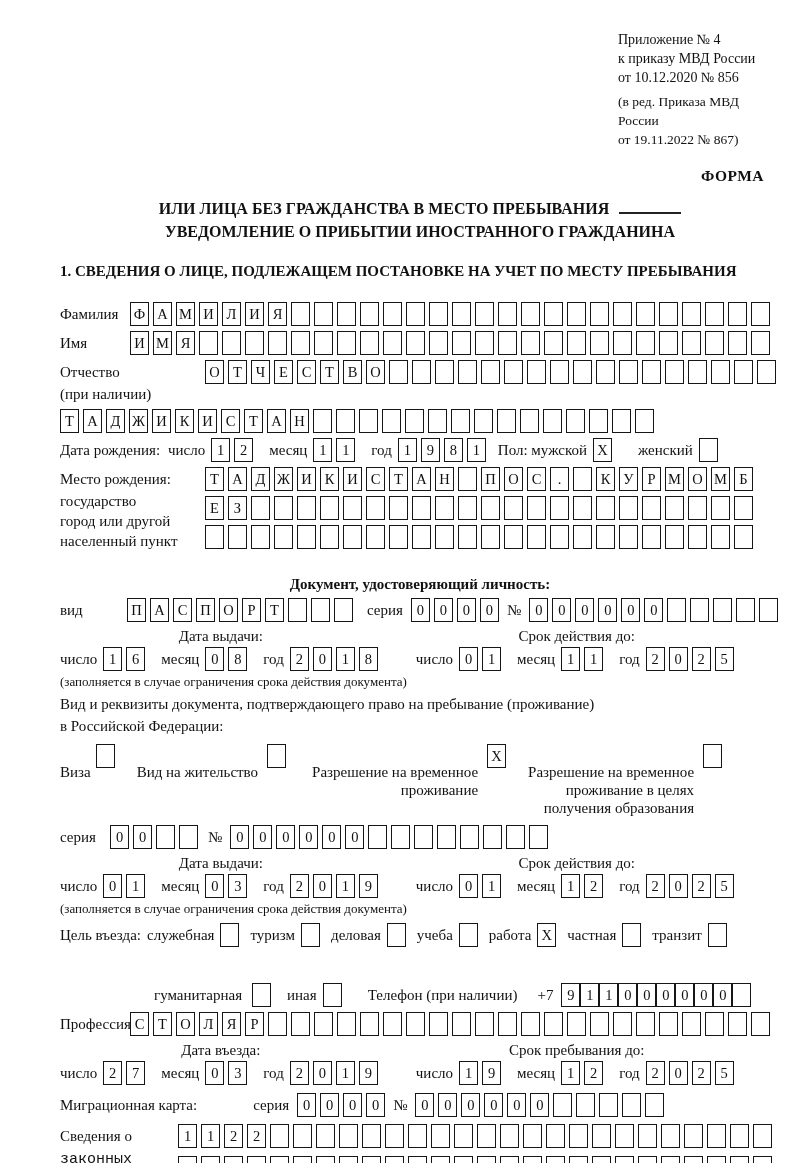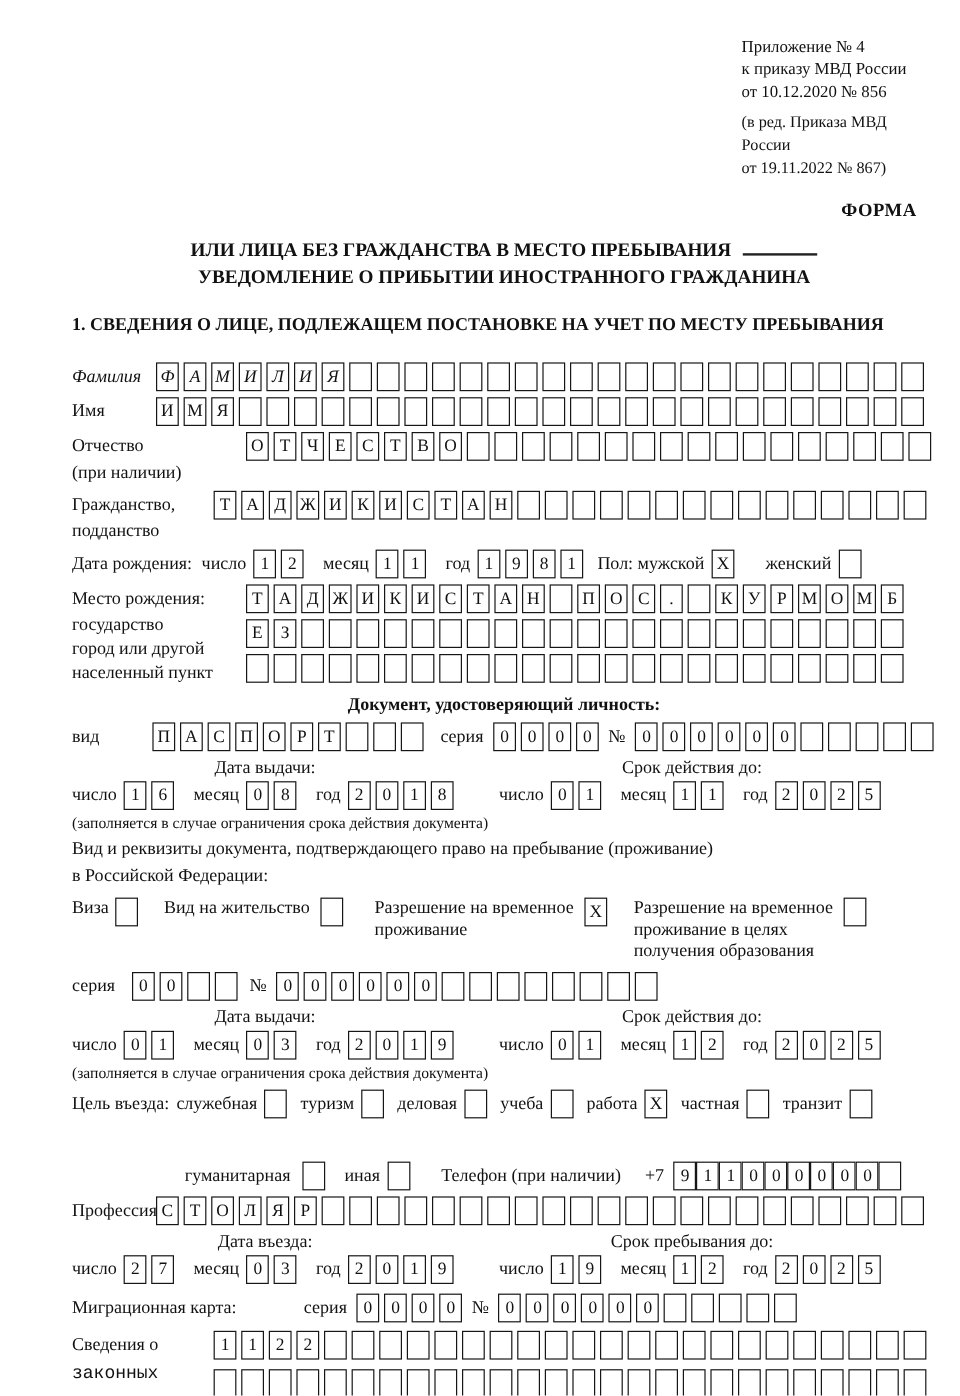--- a/index.html
+++ b/index.html
@@ -41,37 +41,37 @@
     font-size: 14.5px; background: #fff;
   }
   .cellcol { display: flex; flex-direction: column; }
   .cellcol .cells { margin-bottom: 5px; }
 
   .dlbl { margin: 0 6px 0 12px; flex: none; }
   .dlbl0 { margin-right: 6px; flex: none; }
   .mlbl { margin: 0 8px 0 10px; flex: none; }
 
   
-  .doc-heading { text-align: center; font-weight: bold; margin-top: 6px; font-size: 15px; }
+  .doc-heading { text-align: center; font-weight: bold; margin-top: 22px; font-size: 15px; }
 
   
   .dates-pair { display: flex; margin-top: 5px; }
   .dcol { flex: none; }
   .dcol2 { margin-left: 34px; }
   .dhead { text-align: center; line-height: 18px; margin-bottom: 2px; }
   .note { font-size: 13px; line-height: 15px; margin-top: 3px; }
   .note.right { text-align: left; }
 
   .plain { margin-top: 6px; line-height: 19px; }
 
   
   .opts-row { display: flex; align-items: flex-start; margin-top: 8px; }
   .opt { display: flex; align-items: flex-start; flex: none; }
   .opt .cell { margin-left: 9px; margin-right: 0; }
-  .opt-lines { text-align: left; line-height: 18px; }
+  .opt-lines { text-align: right; line-height: 18px; margin-top: 19px; }
   .opt0 { margin-left: 0; }
   .opt1 { margin-left: 22px; }
   .opt2 { margin-left: 26px; }
   .opt3 { margin-left: 22px; }
 
   
   .pl { margin-left: 11px; margin-right: 6px; flex: none; }
   .purpose .cell, .purpose2 .cell { margin-right: 0; }
   .purpose2 { padding-left: 94px; margin-top: 36px; }
   .phone-lbl { margin-left: 26px; flex: none; }
@@ -96,21 +96,21 @@
 
   <div class="forma">ФОРМА</div>
 
   <div class="title">
     <div><span>ИЛИ ЛИЦА БЕЗ ГРАЖДАНСТВА В МЕСТО ПРЕБЫВАНИЯ</span><span class="blank-line"></span></div>
     <div>УВЕДОМЛЕНИЕ О ПРИБЫТИИ ИНОСТРАННОГО ГРАЖДАНИНА</div>
   </div>
 
   <div class="sec-heading">1. СВЕДЕНИЯ О ЛИЦЕ, ПОДЛЕЖАЩЕМ ПОСТАНОВКЕ НА УЧЕТ ПО МЕСТУ ПРЕБЫВАНИЯ</div>
 
-  <div class="r f-row" style="margin-top:22px;font-style:italic;">
+  <div class="r f-row" style="margin-top:22px;">
     <span class="lbl w70">Фамилия</span>
     <span class="cells">
         <span class="cell">Ф</span>
         <span class="cell">А</span>
         <span class="cell">М</span>
         <span class="cell">И</span>
         <span class="cell">Л</span>
         <span class="cell">И</span>
         <span class="cell">Я</span>
         <span class="cell"></span>
@@ -199,24 +199,20 @@
         <span class="cell"></span>
         <span class="cell"></span>
         <span class="cell"></span>
         <span class="cell"></span>
         <span class="cell"></span>
         <span class="cell"></span>
       </span>
   </div>
 
   <div class="r f-row top">
-    <span class="lbl2 w118">
-      <span class="ln ln1">Гражданство,</span>
-      <span class="ln">подданство</span>
-    </span>
     <span class="cells">
         <span class="cell">Т</span>
         <span class="cell">А</span>
         <span class="cell">Д</span>
         <span class="cell">Ж</span>
         <span class="cell">И</span>
         <span class="cell">К</span>
         <span class="cell">И</span>
         <span class="cell">С</span>
         <span class="cell">Т</span>

